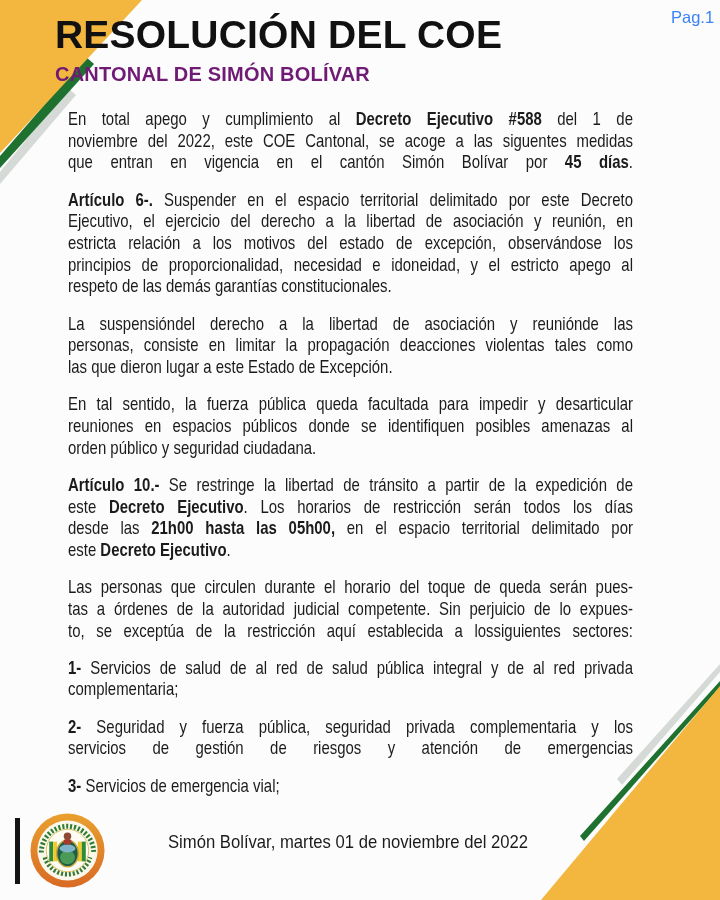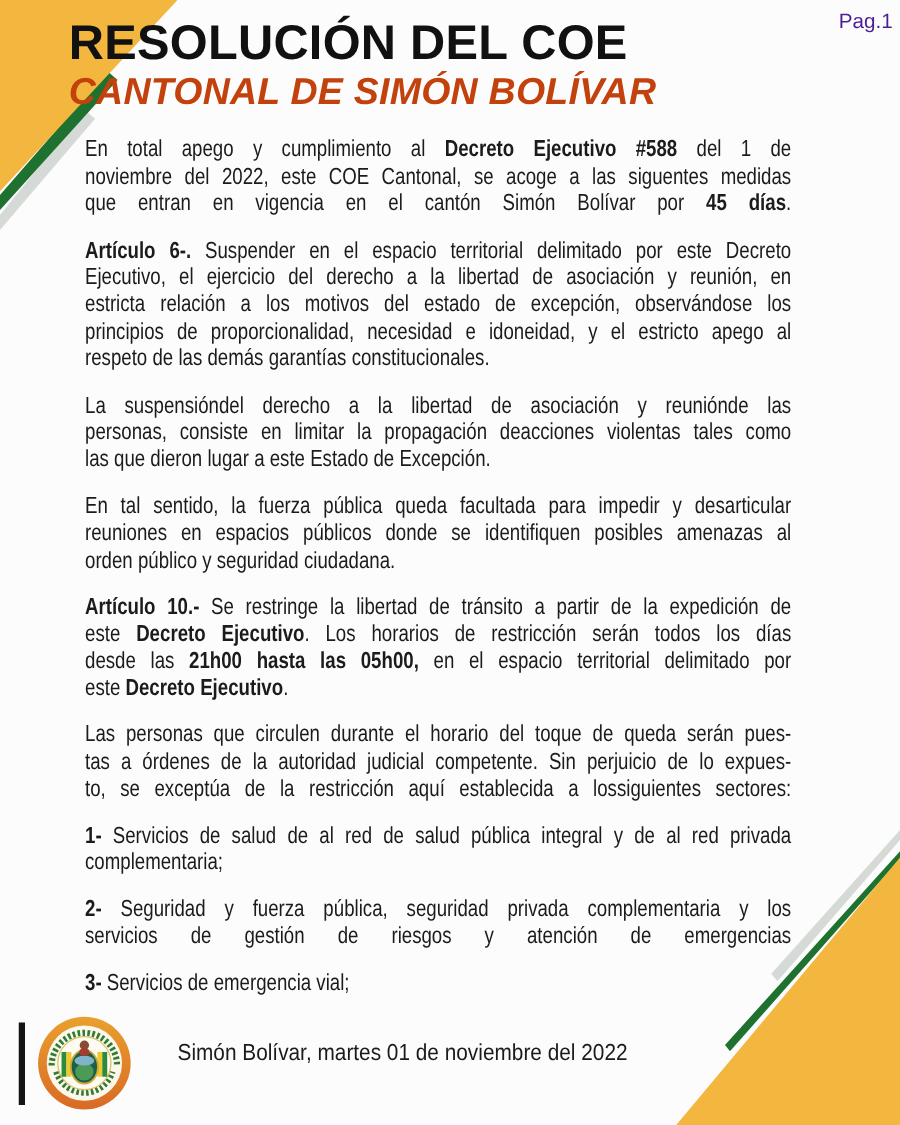--- a/index.html
+++ b/index.html
@@ -13,47 +13,47 @@
   .page{
     position:relative;width:720px;height:900px;overflow:hidden;
     background:#fcfcfc;color:var(--c-ink);
     font-family:"Liberation Sans","DejaVu Sans",sans-serif;
   }
   .corner{position:absolute;display:block;}
   #corner-tl{left:0;top:0;}
   #corner-br{right:0;bottom:0;}
   .pag{
     position:absolute;left:671px;top:8px;
-    font-size:16.5px;color:#4c1d95;
+    font-size:16.5px;color:#3b82f6;
   }
   .title-block{position:absolute;left:55px;top:14px;width:620px;}
   .title-block .t1{
     font-size:39px;line-height:42px;font-weight:bold;letter-spacing:0.2px;color:#111;
   }
   .title-block .t2{
-    font-size:30px;line-height:34px;font-weight:bold;letter-spacing:0.2px;color:#c2410c;margin-top:1px;font-style:italic;
+    font-size:20px;line-height:34px;font-weight:bold;letter-spacing:0.2px;color:#701a75;margin-top:1px;
   }
   .body-col{position:absolute;left:68px;top:108px;width:565px;}
   .squeeze{
     width:700px;transform:scaleX(0.8071);transform-origin:0 0;
   }
   .para{
     font-size:18.5px;line-height:21.7px;margin:0 0 15.5px 0;color:var(--c-ink);
   }
   .para:last-child{margin-bottom:0;}
   .para .ln{min-height:21.7px;}
   .para .ln.just{text-align:justify;text-align-last:justify;}
   .para .ln.last{text-align:left;}
   .para b{font-weight:bold;}
   .divider-bar{
     position:absolute;left:15px;top:818px;width:5px;height:66px;background:#141414;
   }
   #seal{position:absolute;left:28px;top:811px;}
   .date-line{
-    position:absolute;left:142px;top:831px;white-space:nowrap;
+    position:absolute;left:168px;top:831px;white-space:nowrap;
   }
   .date-line .dsqueeze{
     display:inline-block;font-size:18.5px;line-height:22px;
     transform:scaleX(0.9);transform-origin:0 0;color:var(--c-ink);
   }
 </style>
 </head>
 <body>
 
 <div class="page">

